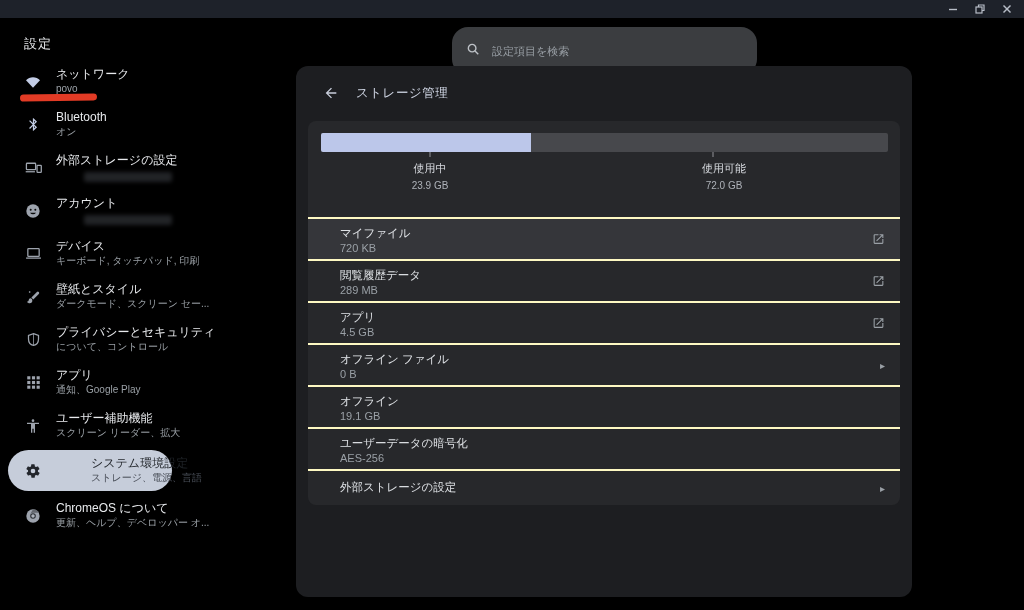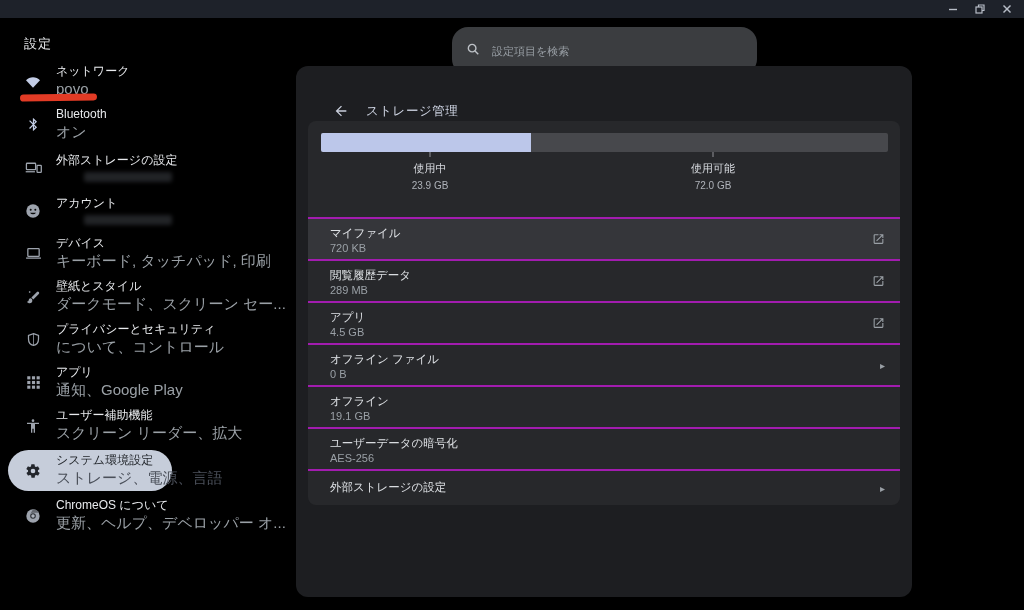--- a/index.html
+++ b/index.html
@@ -22,55 +22,55 @@
     font-size:11px; margin-left:12px; width:230px; font-family:inherit; }
   .search-input::placeholder { color:#9aa0a6; }
 
   
   .sidebar { position:absolute; left:0; top:60px; width:296px; }
   .s-item { position:relative; height:43px; display:flex; align-items:center; padding-left:24px; cursor:pointer; }
   .s-icon { width:18px; height:18px; margin-right:14px; color:#9da3ad; display:flex; align-items:center; justify-content:center; flex:0 0 auto; }
   .s-item:nth-child(1) .s-icon, .s-item:nth-child(2) .s-icon { color:#c3cde6; }
   .s-text { display:flex; flex-direction:column; line-height:1.25; }
   .s-label { font-size:12px; color:#e8eaed; white-space:nowrap; }
-  .s-sub { font-size:15px; color:#9aa0a6; margin-top:1px; white-space:nowrap; }
+  .s-sub { font-size:10px; color:#9aa0a6; margin-top:1px; white-space:nowrap; }
   .s-sub.redacted { width:88px; height:10px; background:#3e4147; opacity:.55;
     filter:blur(2px); border-radius:2px; margin-left:28px; margin-top:4px; }
-  .s-item.selected { height:47px; }
+  .s-item.selected { height:47px;gap:35px; }
   .s-item.selected::before { content:""; position:absolute; left:8px; top:3px; width:164px; height:41px;
     background:#c6cdda; border-radius:21px; z-index:0; }
   .s-item.selected .s-icon { color:#23262c; }
   .s-item.selected .s-text, .s-item.selected .s-icon { z-index:1; position:relative; }
   .s-item.selected .s-label { color:#1f2328; }
   .s-item.selected .s-sub { color:#4b505a; }
   .red-mark { position:absolute; left:20px; top:34px; width:77px; height:7px;
     background:#e23b25; border-radius:4px; transform:rotate(-1deg); z-index:2; }
 
   
   .panel { position:absolute; left:296px; top:66px; width:616px; height:531px;
     background:#1d1e21; border-radius:12px; }
-  .panel-header { display:flex; align-items:center; height:54px; padding-left:34px;margin-top:18px; }
+  .panel-header { display:flex; align-items:center; height:54px; padding-left:24px; }
   .back-btn { width:22px; height:22px; display:flex; align-items:center; justify-content:center;
     color:#c9cedc; cursor:pointer; }
   .panel-title { font-size:12.5px; color:#ccd2e0; margin-left:14px; letter-spacing:.5px; }
 
   .card { position:absolute; left:12px; top:55px; width:592px; height:384px;
     background:#27282b; border-radius:8px; overflow:hidden; }
 
   .summary { position:relative; height:96px; }
   .bar-track { position:absolute; left:13px; right:12px; top:12px; height:19px;
     background:#47484c; border-radius:2px; overflow:hidden; }
   .bar-fill { height:100%; background:#bcc7ea; }
   .tick { position:absolute; top:31px; width:2px; height:5px; background:#5c5d61; }
   .sum-col { position:absolute; top:40px; transform:translateX(-50%); text-align:center; line-height:1.4; }
   .sum-label { font-size:11px; color:#d9dce1; }
   .sum-value { font-size:10px; color:#aeb2b9; margin-top:3px; }
 
   .rows { position:absolute; left:0; top:96px; width:100%; }
-  .row { position:relative; height:42px; padding:7px 16px 0 22px; border-top:2px solid #a21caf; cursor:pointer; }
+  .row { position:relative; height:42px; padding:7px 16px 0 32px; border-top:2px solid #fef9c3; cursor:pointer; }
   .row.highlighted { background:#35363a; }
   .row .r-label { font-size:11.5px; color:#dfe2e6; line-height:15px; }
   .row .r-value { font-size:11px; color:#9aa0a6; line-height:14px; margin-top:0; }
   .row .r-icon { position:absolute; right:15px; top:50%; transform:translateY(-50%);
     color:#9aa0a6; display:flex; align-items:center; }
   .row.single { height:35px; display:flex; align-items:center; padding-top:0; }
   .chev { font-size:10px; color:#9aa0a6; }
 </style>
 </head>
 <body>
@@ -270,21 +270,21 @@
     <div class="summary">
       <div class="bar-track" style="background: rgb(71, 72, 76);">
         <div class="bar-fill" style="width: 37%; background: rgb(188, 199, 234);"></div>
       </div>
       <div class="tick" style="left:121px;"></div>
       <div class="tick" style="left:404px;"></div>
       <div class="sum-col" style="left:122px;">
         <div class="sum-label">使用中</div>
         <div class="sum-value">23.9 GB</div>
       </div>
-      <div class="sum-col" style="left:405px;">
+      <div class="sum-col" style="left:416px;">
         <div class="sum-label">使用可能</div>
         <div class="sum-value">72.0 GB</div>
       </div>
     </div>
     <div class="rows">
         <div class="row highlighted">
     <div class="r-label">マイファイル</div>
     <div class="r-value">720 KB</div>
     <span class="r-icon">
             <svg width="13" height="13" viewBox="0 0 24 24" fill="currentColor">

